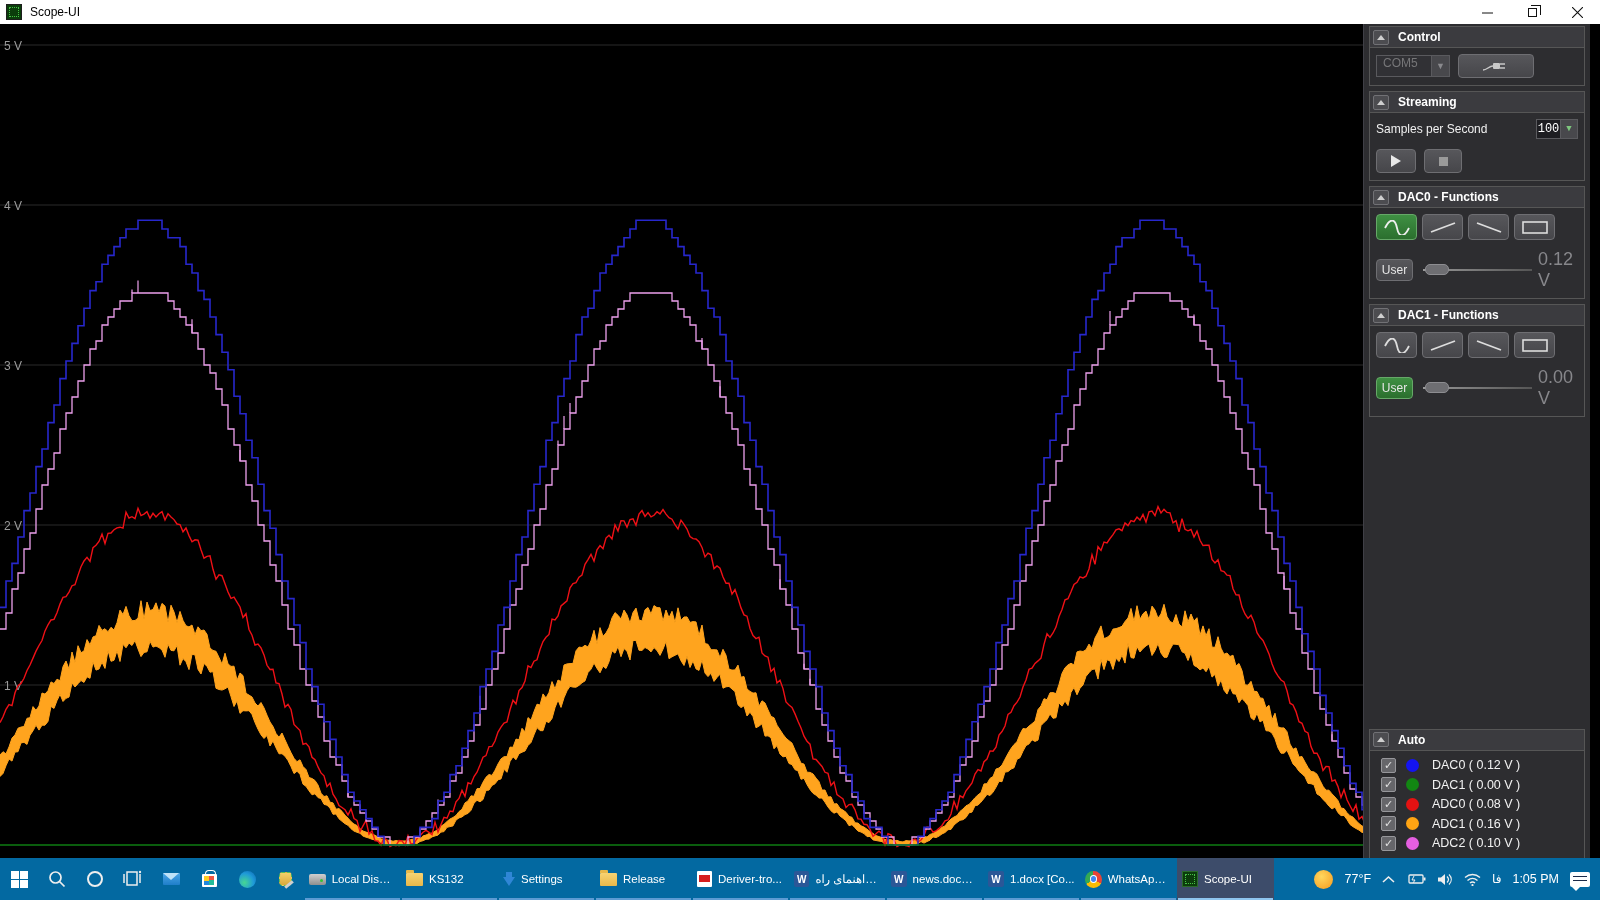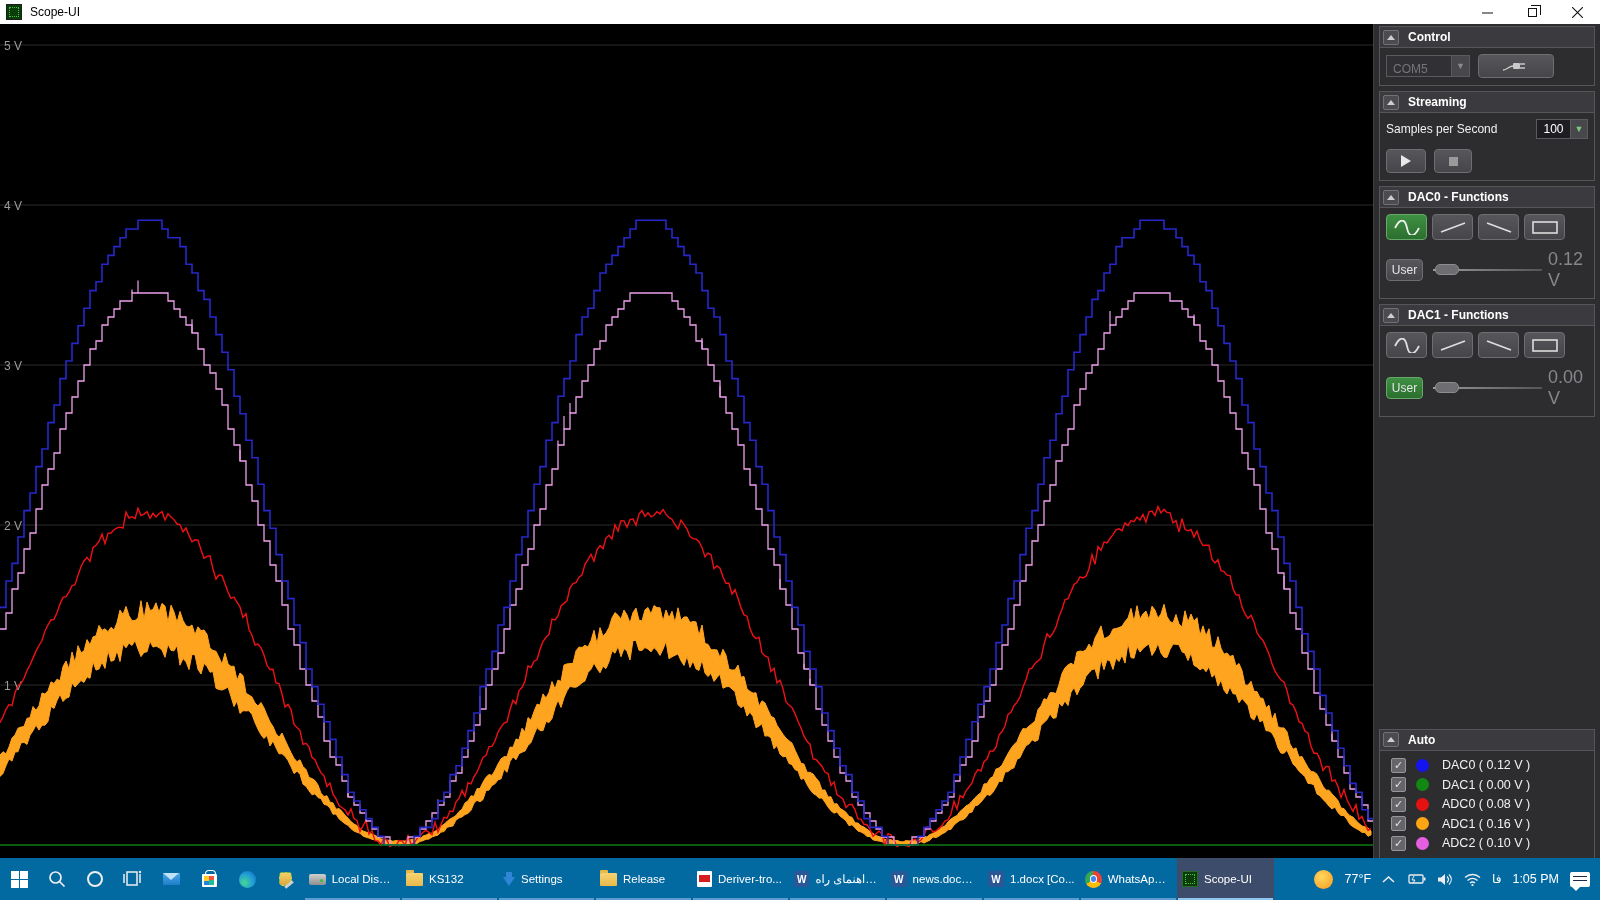--- a/index.html
+++ b/index.html
@@ -17,48 +17,48 @@
     color:#111; font-size:12px; cursor:default; }
   .restore-glyph { width:9px; height:9px; border:1px solid #111; position:relative; background:#fff; }
   .restore-glyph:before { content:""; position:absolute; left:2px; top:-4px; width:9px; height:9px;
     border:1px solid #111; border-bottom:none; border-left:none; }
 
   
   .main { position:relative; height:834px; background:#000; }
   .chart { position:absolute; left:0; top:0; width:1373px; height:834px; }
 
   
-  .panel { position:absolute; right:0; top:0; width:227px; height:834px; background:#2d2d30;
+  .panel { position:absolute; right:10px; top:0; width:227px; height:834px; background:#2d2d30;
     border-left:1px solid #3f3f46; display:flex; flex-direction:column; padding:2px 5px 0 5px; }
   .section { border:1px solid #565656; margin-bottom:5px; background:#2d2d30; }
   .sec-head { height:21px; background:#3b3b3f; display:flex; align-items:center; padding:0 3px;
     border-bottom:1px solid #565656; }
   .collapse-btn { width:16px; height:15px; background:#4c4c50; border:1px solid #717175; border-radius:2px;
     display:flex; align-items:center; justify-content:center; }
   .tri-up { width:0; height:0; border-left:4px solid transparent; border-right:4px solid transparent;
     border-bottom:5px solid #cfcfcf; }
   .sec-title { color:#fff; font-size:12px; font-weight:bold; margin-left:9px; }
   .sec-body { padding:6px 6px 7px 6px; }
 
   .row { display:flex; align-items:center; }
 
-  .combo { width:84px; height:22px; background:#313135; border:1px solid #5a5a5e; display:flex;
-    align-items:flex-end; }
+  .combo { width:74px; height:22px; background:#313135; border:1px solid #5a5a5e; display:flex;
+    align-items:flex-start; }
   .combo .combo-text { flex:1; color:#767678; font-size:12px; padding-left:6px; }
   .combo .combo-arrow { width:18px; height:100%; background:#48484c; border-left:1px solid #5a5a5e;
     color:#8a8a8e; font-size:9px; display:flex; align-items:center; justify-content:center; }
 
   .btn { background:linear-gradient(#57575b,#46464a); border:1px solid #6e6e72; border-radius:4px;
     display:flex; align-items:center; justify-content:center; color:#e6e6e6; }
   .btn.green { background:linear-gradient(#3f9043,#2b6f2e); border-color:#66a868; }
   .connect-btn { width:76px; height:24px; margin-left:8px; }
 
   .rate-label { color:#f0f0f0; font-size:12px; }
-  .rate-combo { margin-left:auto; width:52px; height:20px; background:#1e1e22; border:1px solid #5a5a5e;
-    display:flex; align-items:center; }
+  .rate-combo { margin-left:auto; width:42px; height:20px; background:#1e1e22; border:1px solid #5a5a5e;
+    display:flex; align-items:center;font-family:Liberation Mono, monospace; }
   .rate-combo .combo-text { flex:1; color:#fff; font-size:12px; text-align:center; }
   .rate-combo .combo-arrow { width:17px; height:100%; background:#48484c; border-left:1px solid #5a5a5e;
     color:#7ec87e; font-size:9px; display:flex; align-items:center; justify-content:center; }
   .play-btn { width:40px; height:24px; margin-right:8px; }
   .stop-btn { width:38px; height:24px; }
   .play-tri { width:0; height:0; border-top:6px solid transparent; border-bottom:6px solid transparent;
     border-left:10px solid #e8e8e8; }
   .stop-sq { width:9px; height:9px; background:#9a9a9a; }
 
   .fn-row { display:flex; gap:5px; }

